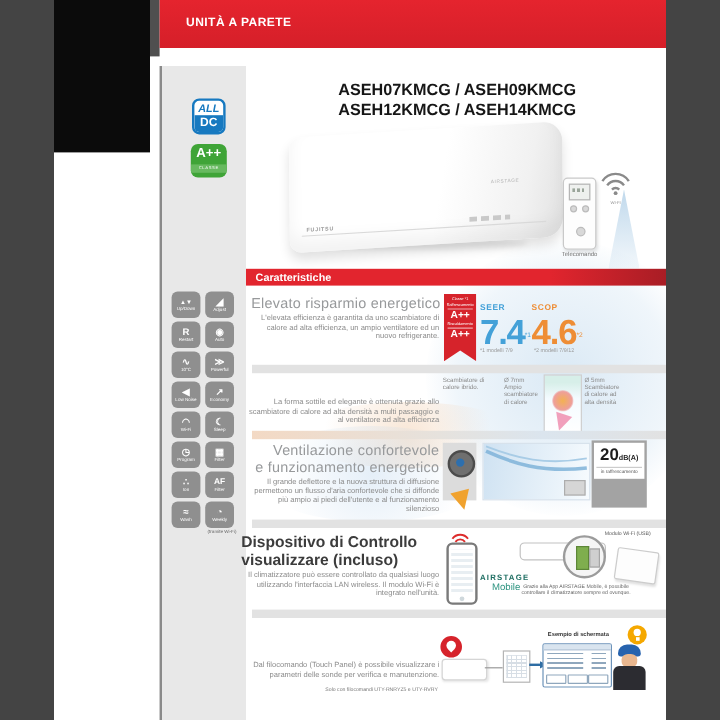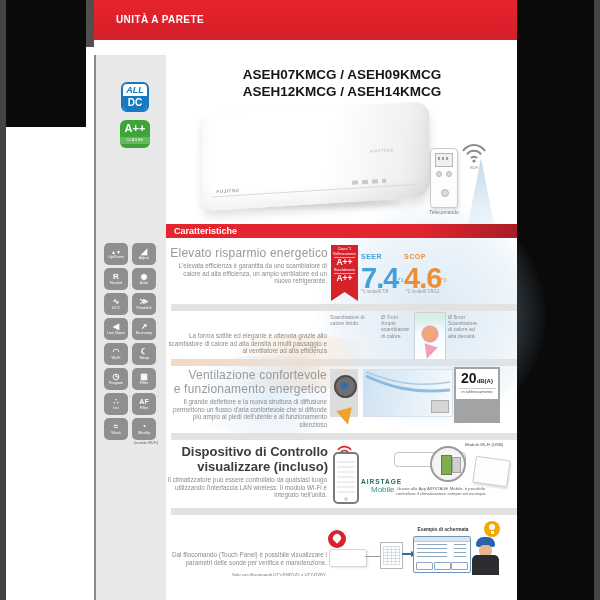--- a/index.html
+++ b/index.html
@@ -1,16 +1,16 @@
 <!DOCTYPE html>
 <html><head>
 <meta charset="utf-8">
 <style>
   html,body{margin:0;padding:0;background:#444;}
-  .page{position:relative;width:588px;height:600px;background:#ffffff;overflow:hidden;
+  .page{position:relative;width:510px;height:600px;background:#ffffff;overflow:hidden;
         font-family:"Liberation Sans",sans-serif;margin:0 auto;}
   .abs{position:absolute;}
   
   .corner-black{left:0;top:0;width:80px;height:127px;background:#0b0b0b;}
   .notch-gray{left:80px;top:0;width:8px;height:47px;background:#4f4f4f;}
   .right-black{left:511px;top:0;width:89px;height:600px;background:#0a0a0a;}
   
   .top-banner{left:88px;top:0;width:423px;height:40px;background:linear-gradient(#e5242e,#d51f29);
               color:#fff;font-weight:bold;font-size:10px;letter-spacing:.4px;line-height:40px;padding-left:22px;box-sizing:border-box;}
   .feat-banner{left:160px;top:224px;width:351px;height:14px;background:linear-gradient(to right,#e2252e 72%,#a81d25);
@@ -324,21 +324,21 @@
   </div>
   <div class="abs noise-gray">
     <div class="noise-card">
       <span class="v">20</span><span class="u">dB(A)</span>
       <span class="n">in raffrescamento</span>
     </div>
   </div>
 
   <div class="abs sep" style="top:433px;"></div>
 
-  <div class="abs" style="left:156px;top:444px;width:166px;text-align:right;font-size:13px;line-height:15px;font-weight:bold;color:#3c3c3c;z-index:2;">
+  <div class="abs" style="left:156px;top:444px;width:166px;font-size:13px;line-height:15px;font-weight:bold;color:#3c3c3c;z-index:2;">
     <span>Dispositivo di Controllo</span><br>
     <span>visualizzare (incluso)</span>
   </div>
   <div class="abs" style="left:330px;top:443px;z-index:2;">
     <svg width="17" height="13" viewBox="0 0 17 13">
       <path d="M2 6 A8 8 0 0 1 15 6" fill="none" stroke="#dd2c2c" stroke-width="1.6"></path>
       <path d="M4.5 8.5 A5 5 0 0 1 12.5 8.5" fill="none" stroke="#dd2c2c" stroke-width="1.6"></path>
       <circle cx="8.5" cy="11" r="1.5" fill="#dd2c2c"></circle>
     </svg>
   </div>

